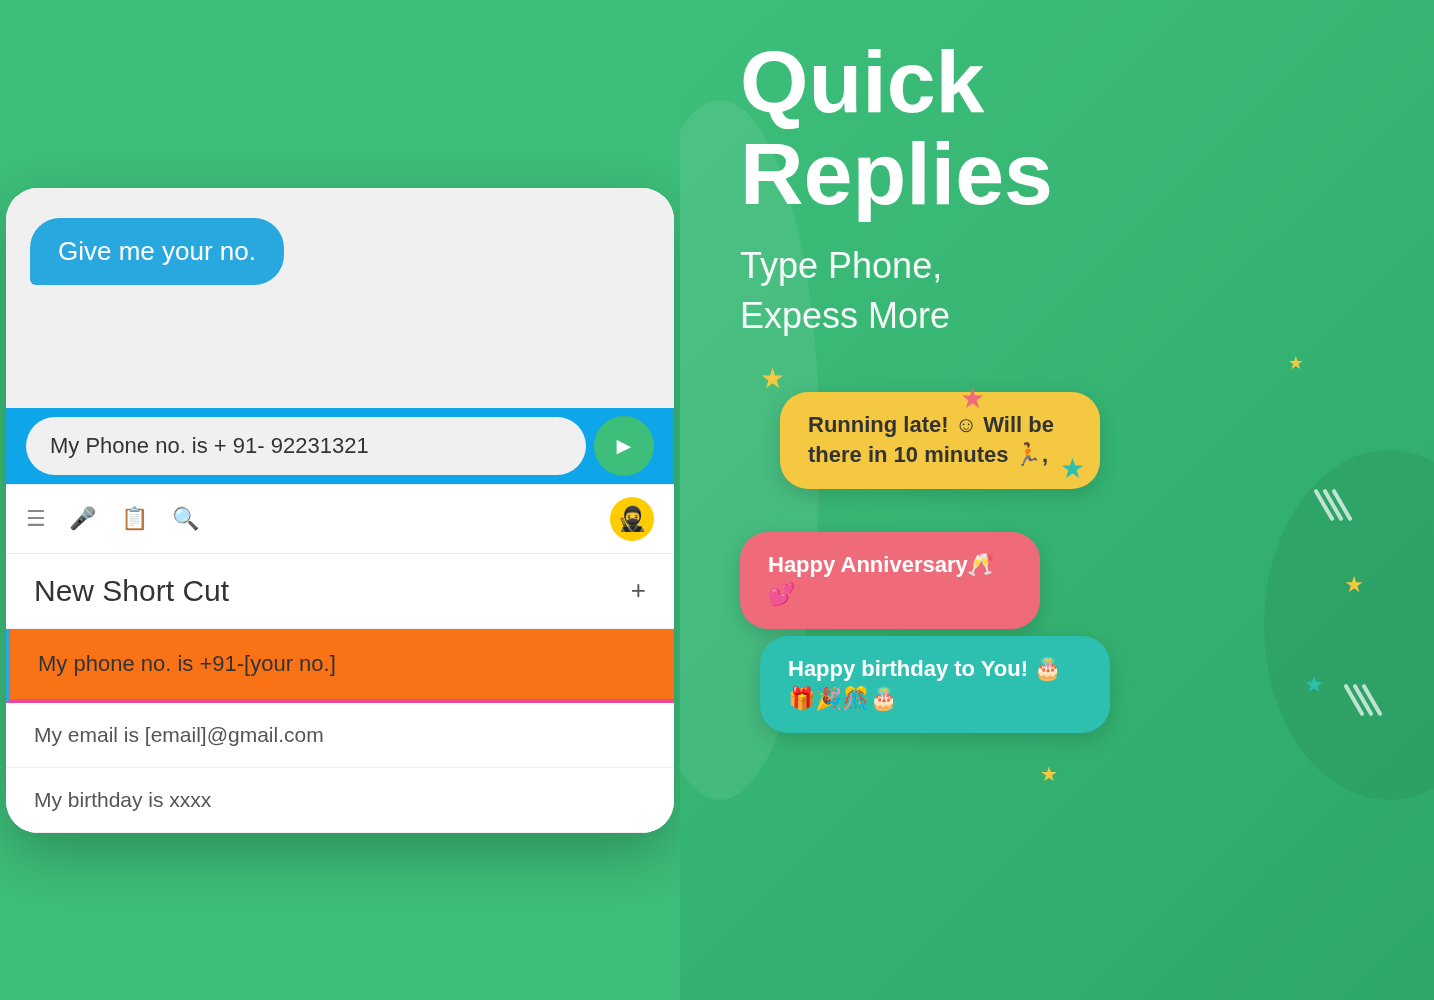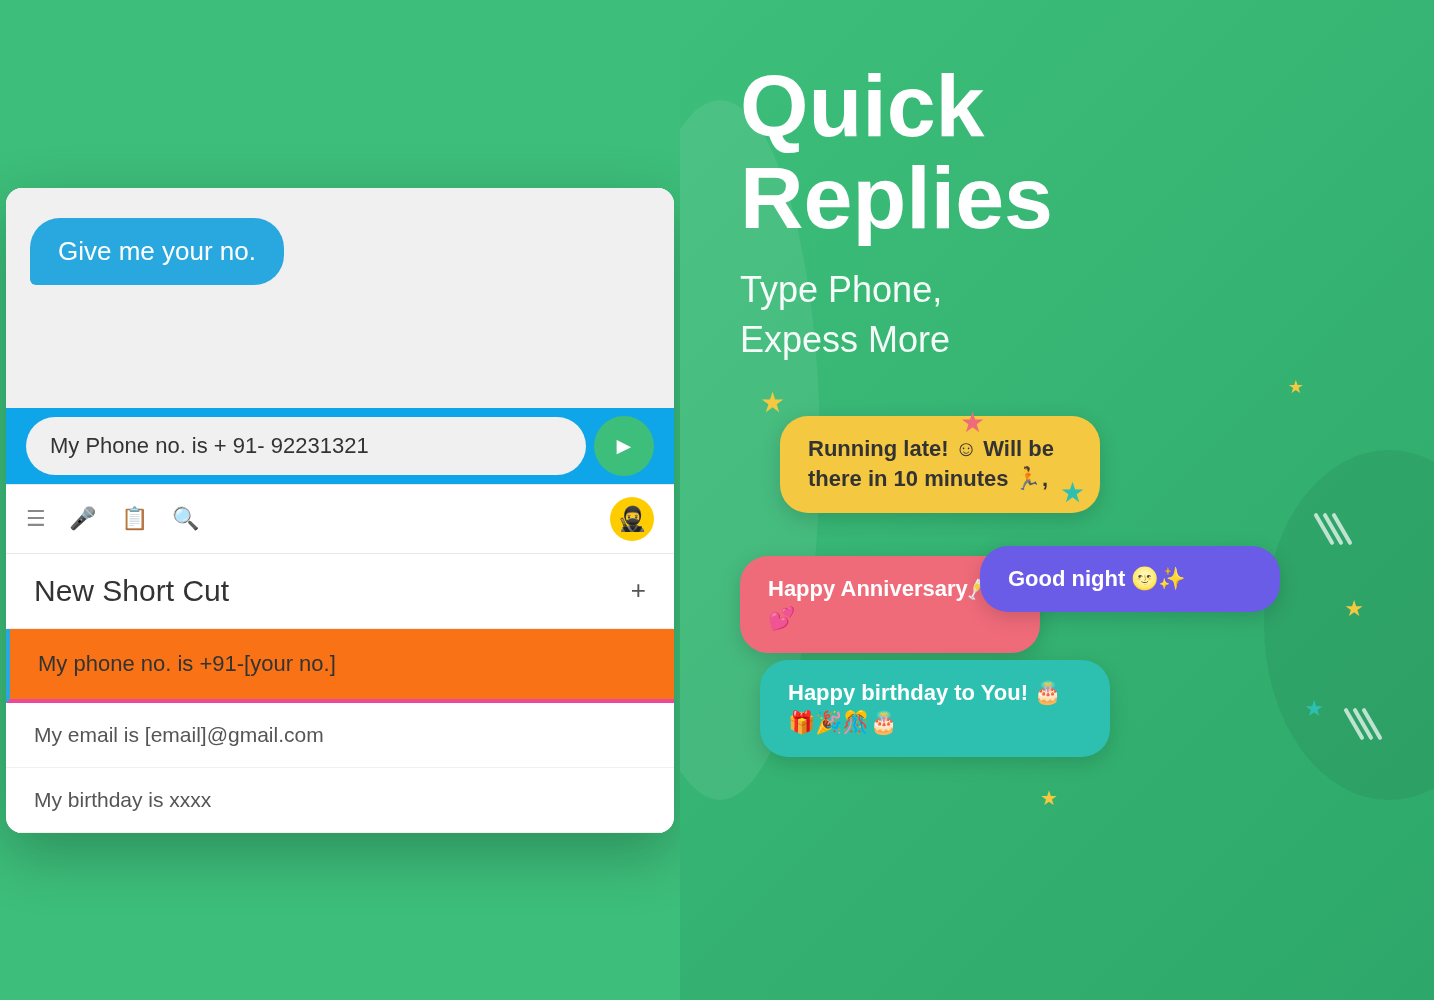--- a/index.html
+++ b/index.html
@@ -25,21 +25,21 @@
       display: flex;
       align-items: center;
       justify-content: center;
       position: relative;
       flex-shrink: 0;
     }
 
     .phone-mockup {
       width: 668px;
       background: #fff;
-      border-radius: 16px;
+      border-radius: 32px;
       overflow: hidden;
       box-shadow: 0 20px 60px rgba(0,0,0,0.25);
       position: relative;
       margin-top: 20px;
     }
 
     
     .chat-area {
       background: #f0f0f0;
       padding: 30px 24px 20px 24px;
@@ -198,21 +198,21 @@
     }
 
     
     .right-panel {
       flex: 1;
       background: linear-gradient(135deg, #3dbe7a 0%, #2da86a 100%);
       display: flex;
       flex-direction: column;
       align-items: flex-start;
       justify-content: flex-start;
-      padding: 60px 50px 40px 60px;
+      padding: 36px 50px 40px 60px;
       position: relative;
       overflow: hidden;
     }
 
     .right-panel::before {
       content: '';
       position: absolute;
       left: -60px;
       top: 100px;
       width: 200px;
@@ -397,21 +397,20 @@
       <div class="slash-deco" style="top:290px; right:10px;">
         <div class="slash-line" style="background:#fff; opacity:0.7;"></div>
         <div class="slash-line" style="background:#fff; opacity:0.7;"></div>
         <div class="slash-line" style="background:#fff; opacity:0.7;"></div>
       </div>
 
       <div class="reply-bubble bubble-yellow">Running late! ☺ Will be there in 10 minutes 🏃,</div>
 
       <div class="reply-bubble bubble-pink">Happy Anniversary🥂💕</div>
 
-      <div class="reply-bubble bubble-purple">Good night 🌝✨</div>
 
       <div class="reply-bubble bubble-teal">Happy birthday to You! 🎂🎁🎉🎊🎂</div>
 
     </div>
 
   </div>
 
 </div>
 
 </body></html>

